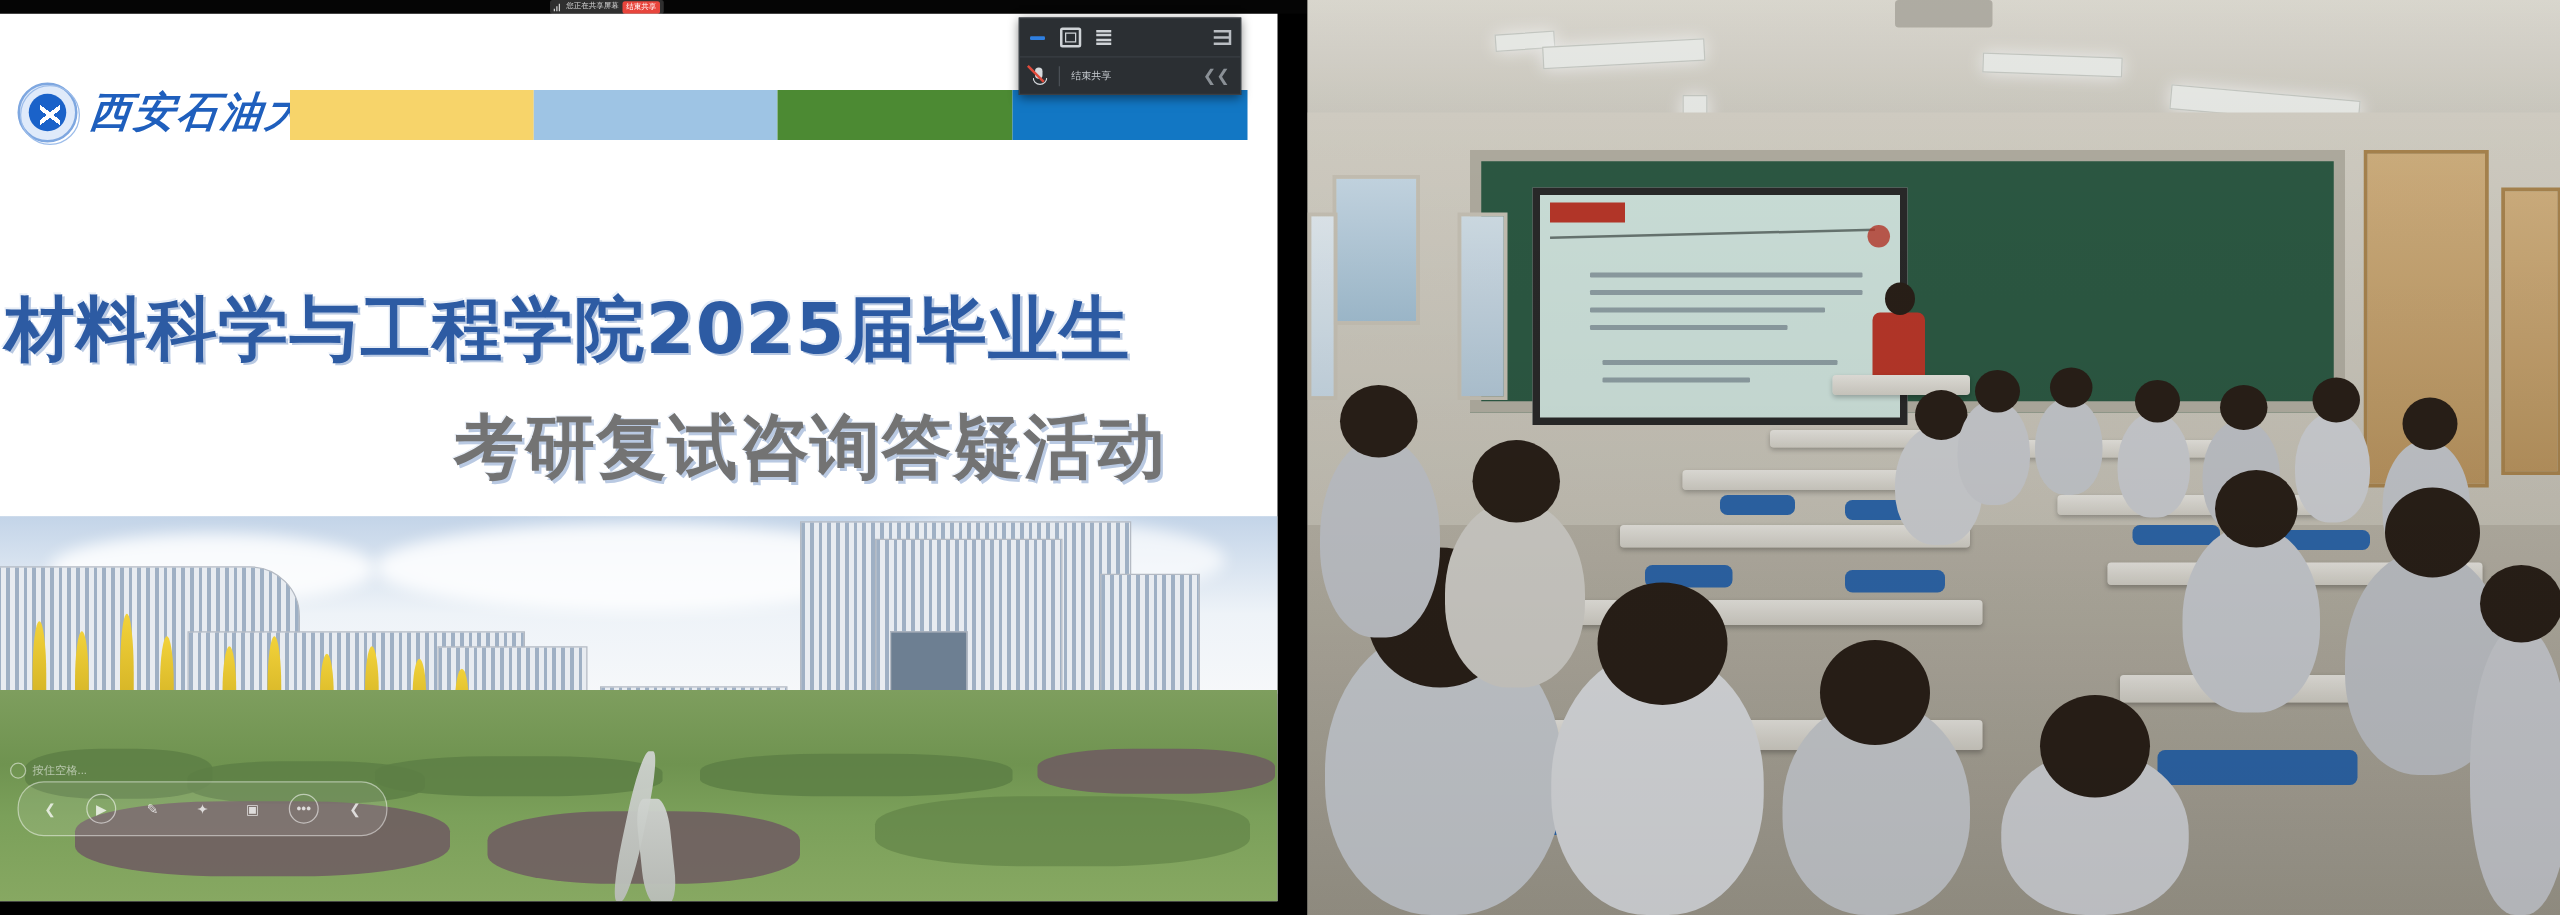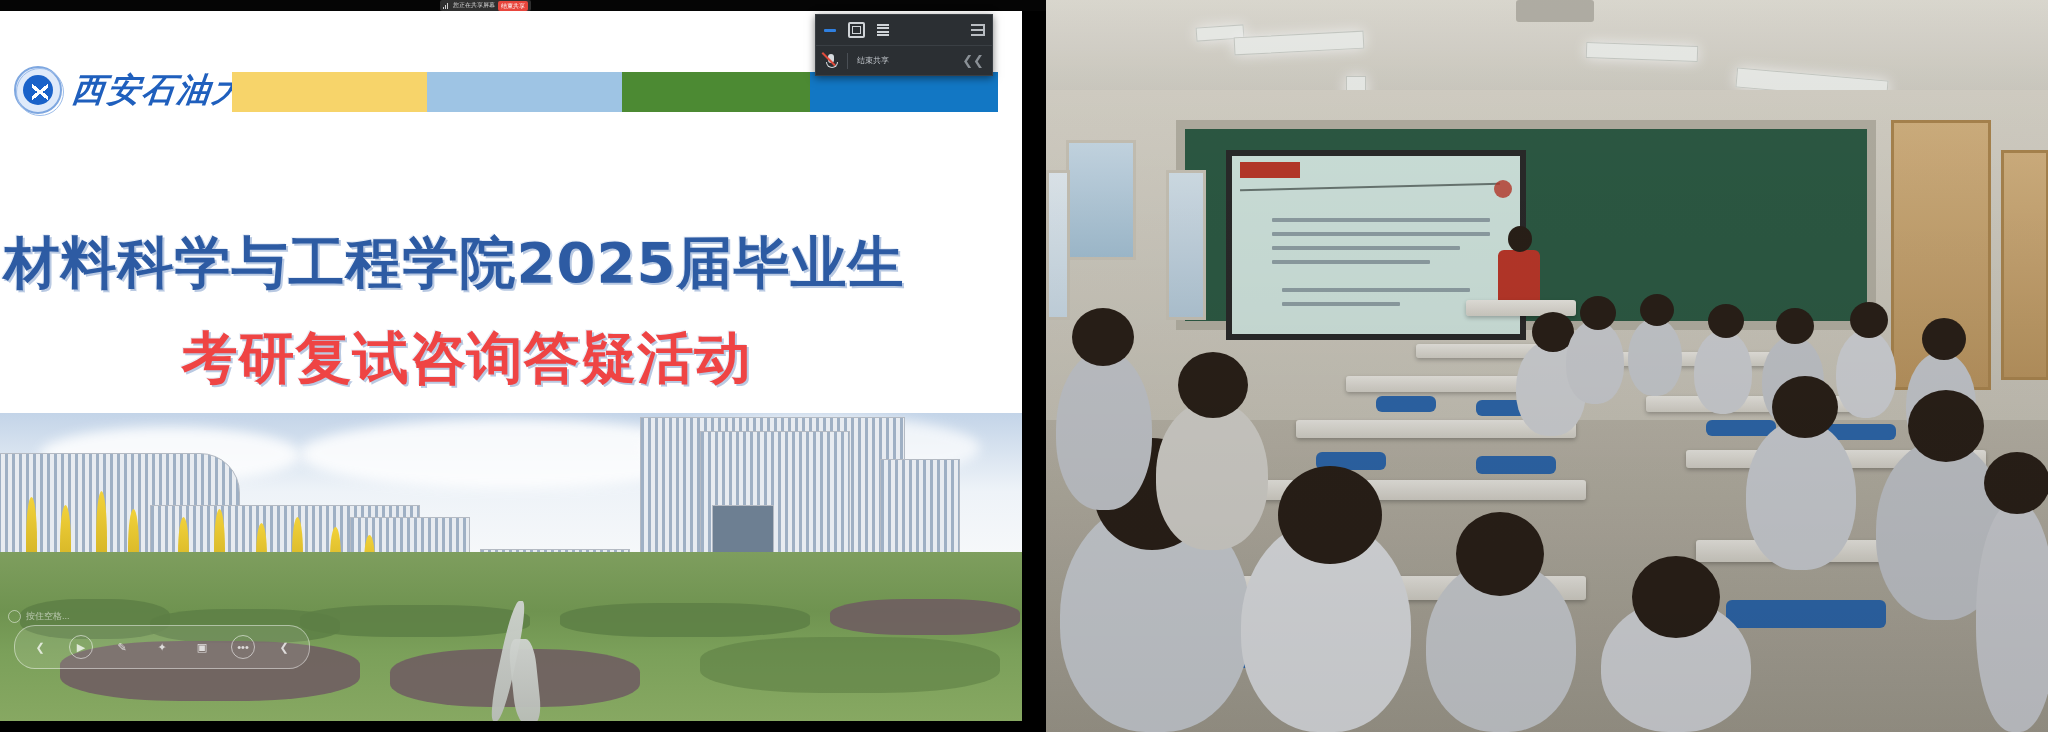--- a/index.html
+++ b/index.html
@@ -42,23 +42,23 @@
      font-style:italic;font-weight:bold;letter-spacing:2px;white-space:nowrap;
      transform:skewX(-6deg);}
   .colorbar{position:absolute;left:232px;top:6px;width:766px;height:40px;display:flex;}
   .colorbar span{display:block;height:100%;}
 
   
   .title-1{position:absolute;left:0;top:215px;width:908px;text-align:center;
      font-family:"DejaVu Sans","Liberation Sans",sans-serif;font-weight:bold;font-size:56px;
      color:#2d5ba3;letter-spacing:1px;
      text-shadow:2px 2px 0 #b9c9e2, -1px -1px 0 #e8eef7;}
-  .title-2{position:absolute;left:0;top:310px;width:933px;text-align:center;
+  .title-2{position:absolute;left:0;top:310px;width:933px;text-align:right;
      font-family:"DejaVu Sans","Liberation Sans",sans-serif;font-weight:bold;font-size:56px;
-     color:#ef4444;letter-spacing:1px;
+     color:#737373;letter-spacing:1px;
      text-shadow:2px 2px 0 #b9c9e2, -1px -1px 0 #e8eef7;}
   .title-date{position:absolute;left:0;top:470px;width:1022px;text-align:center;z-index:6;
      font-family:"DejaVu Sans","Liberation Sans",sans-serif;font-weight:bold;font-size:33px;
      color:#2f5fa8;text-shadow:1px 1px 0 #cdd9ea;}
 
   
   .campus{position:absolute;left:0;top:402px;width:1022px;height:308px;overflow:hidden;
       background:linear-gradient(#cfdcec 0%,#e6eef6 28%,#dfe8f0 40%,#8fae7a 52%,#6f9456 100%);}
   .sky{position:absolute;left:0;top:0;width:100%;height:46%;
       background:linear-gradient(#c3d4e8,#eef3f8 55%,#f6f8fa 100%);}

